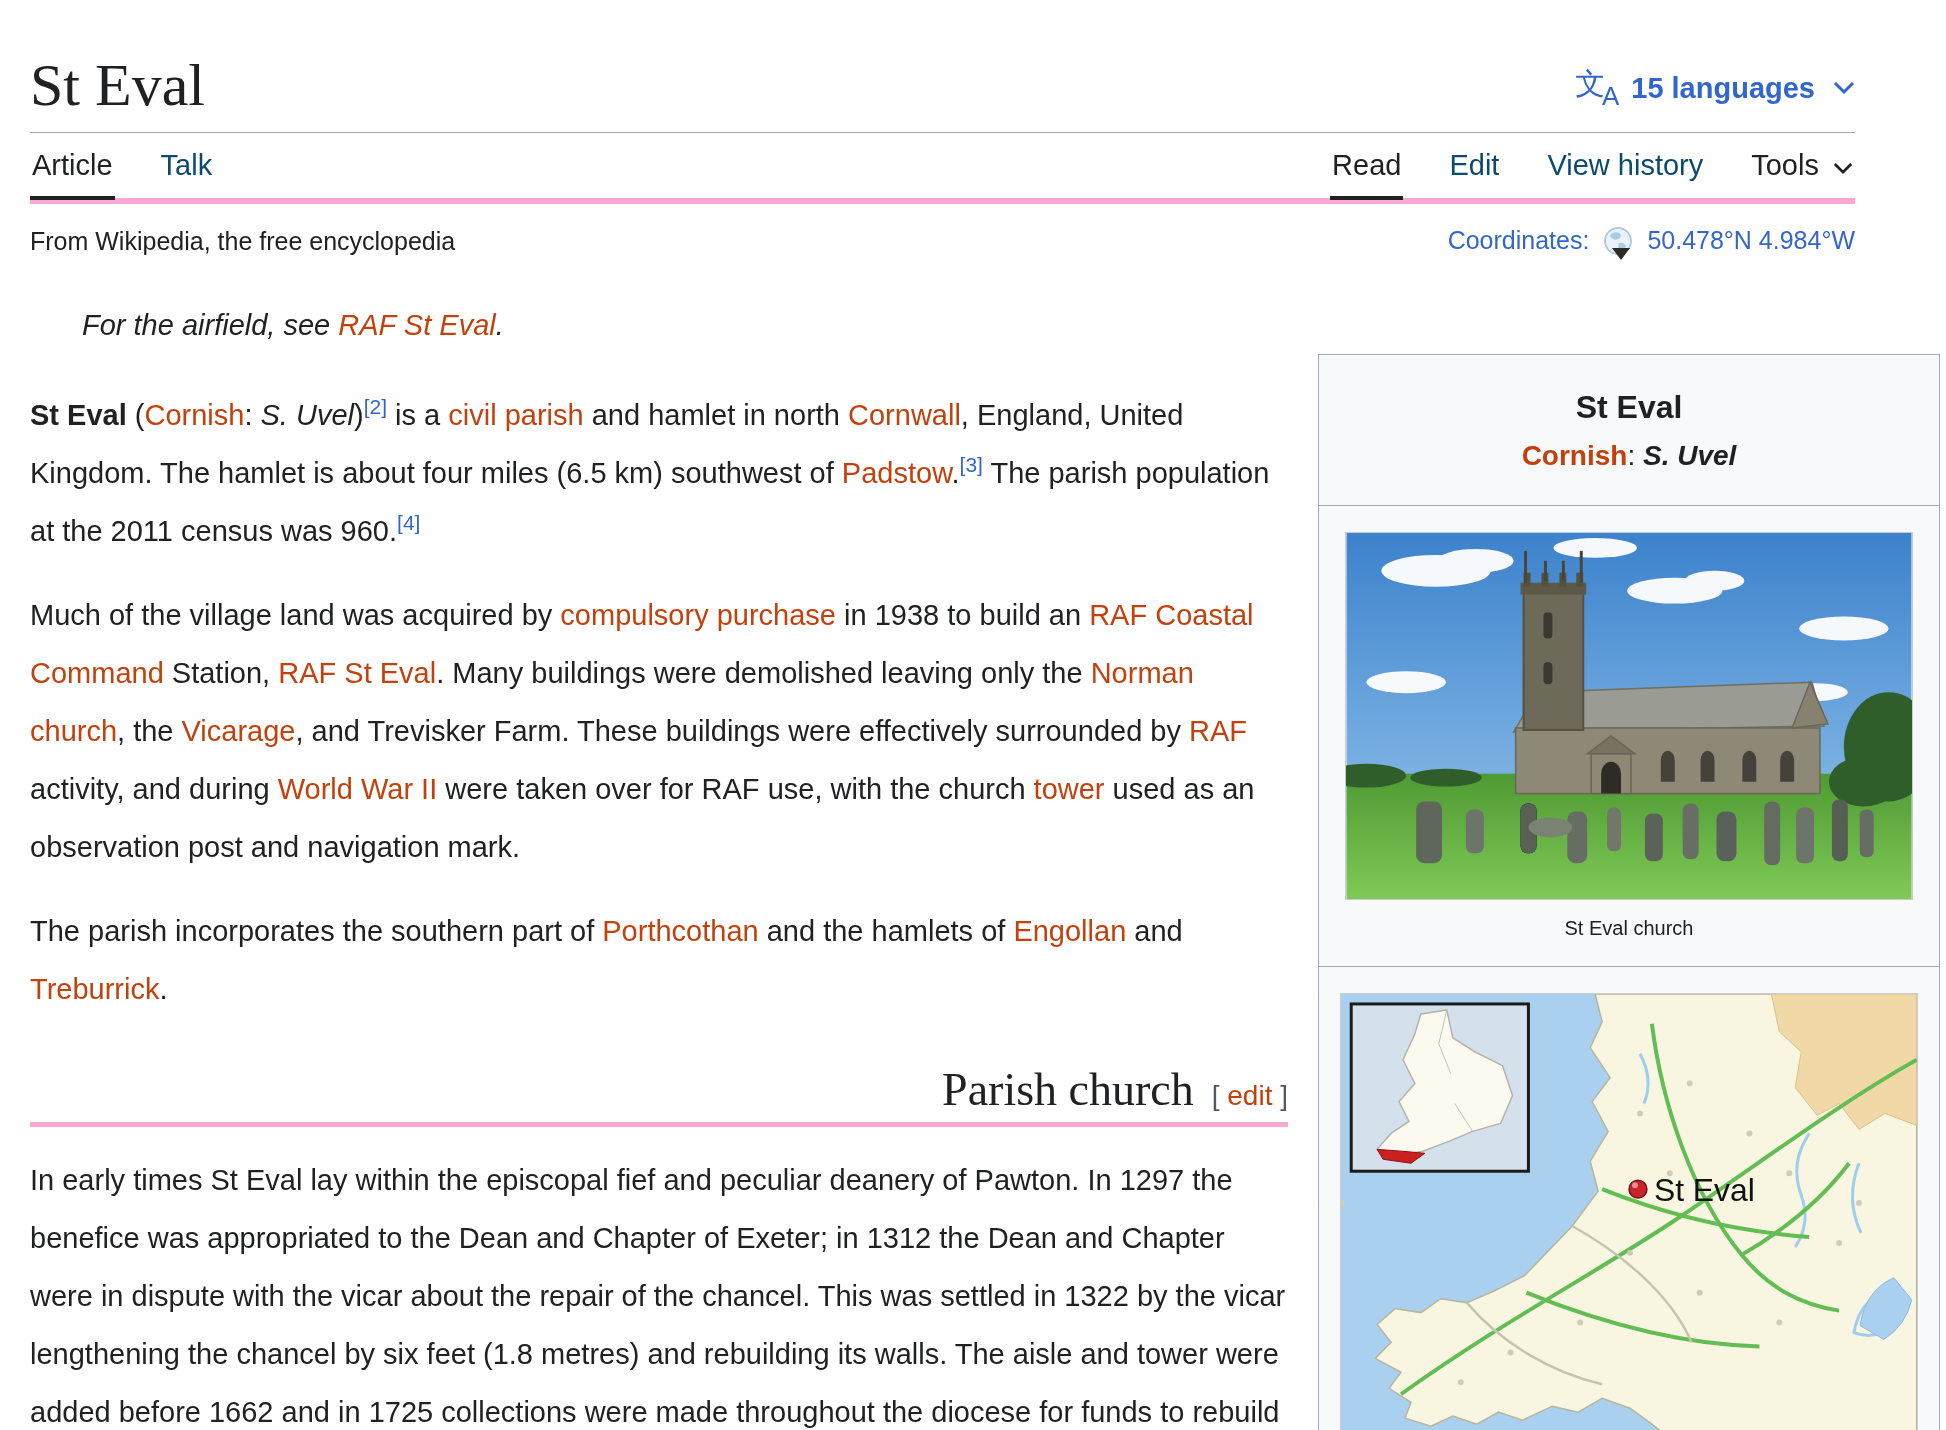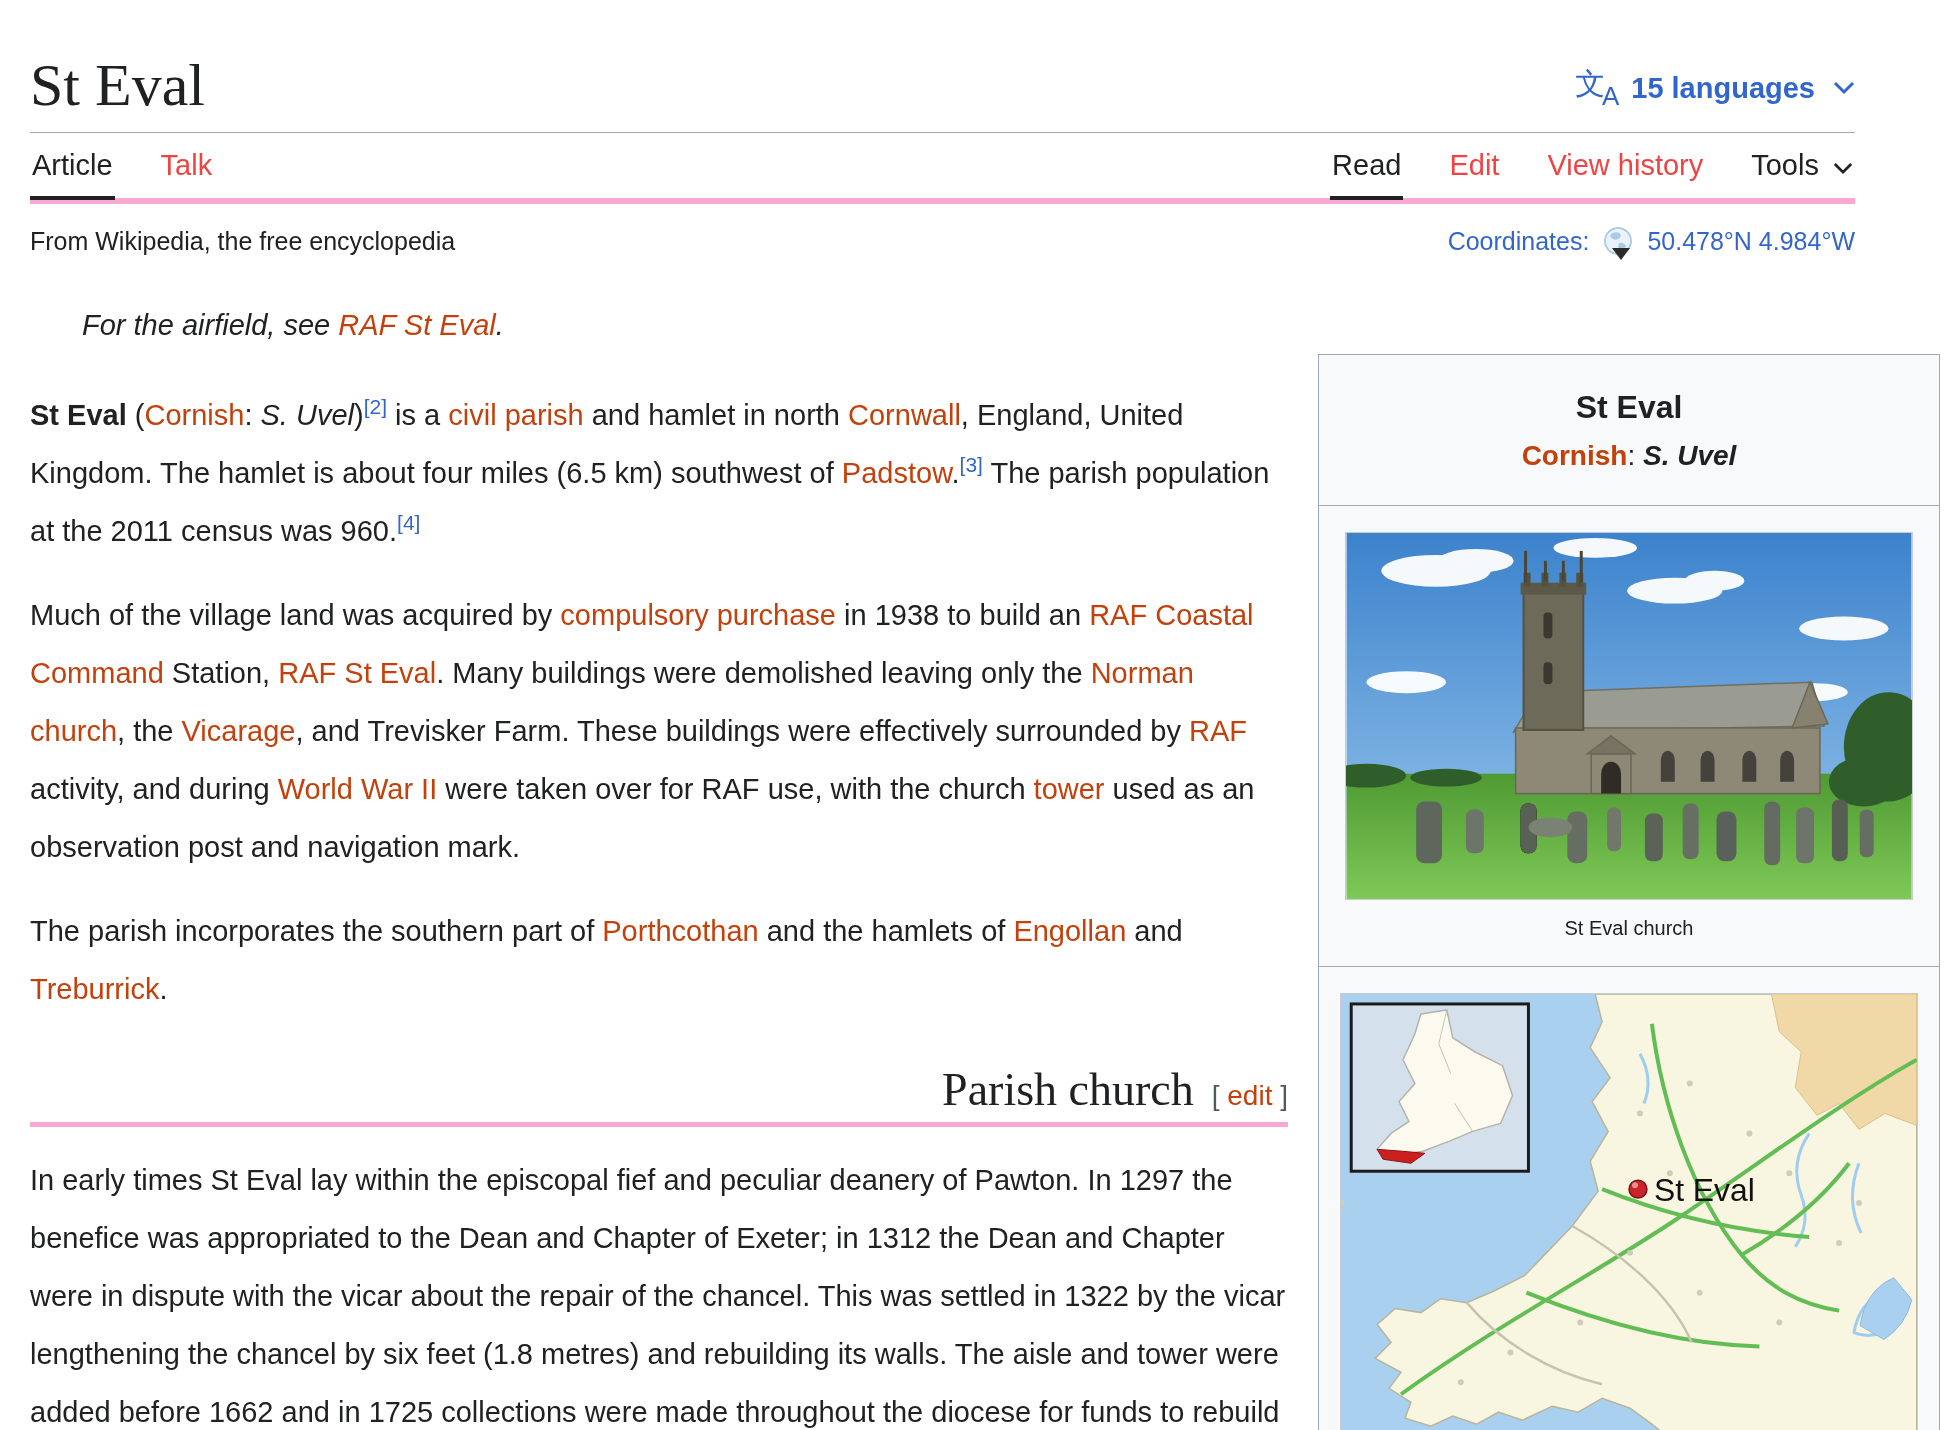--- a/index.html
+++ b/index.html
@@ -15,26 +15,26 @@
   .lang-btn { display:flex; align-items:center; gap:12px; color:#3366cc; font-weight:bold;
     font-size:29px; cursor:pointer; padding-bottom:10px; }
   .lang-ico { position:relative; width:44px; height:40px; color:#3366cc; }
   .lang-ico .zh { position:absolute; left:0; top:-4px; font-size:30px; font-weight:400; }
   .lang-ico .la { position:absolute; right:0; bottom:-4px; font-size:26px; font-weight:400; }
   .chev { display:inline-block; margin-left:6px; }
 
   .tab-row { display:flex; justify-content:space-between; align-items:center;
     border-bottom:6px solid #f9a8d4; font-size:29px; }
   .tabs { display:flex; gap:44px; }
-  .tab { padding:16px 2px 14px; color:#ef4444; cursor:pointer; border-bottom:4px solid transparent; margin-bottom:-2px; }
+  .tab { padding:16px 2px 14px; color:#0c4a6e; cursor:pointer; border-bottom:4px solid transparent; margin-bottom:-2px; }
   .tab.active { color:#202122; border-bottom-color:#202122; }
   .tab.plain { color:#202122; }
 
   .tagline-row { display:flex; justify-content:space-between; align-items:center; margin-top:22px; font-size:25px; }
-  .coords { color:#3366cc; display:flex; align-items:center; gap:14px; }
+  .coords { color:#3366cc; display:flex; align-items:flex-start; gap:14px; }
   .coords a { color:#3366cc; text-decoration:none; cursor:pointer; }
   .globe { position:relative; width:30px; height:30px; display:inline-block; }
   .globe .arrow { position:absolute; left:9px; bottom:-4px; width:0; height:0;
     border-left:9px solid transparent; border-right:9px solid transparent; border-top:12px solid #2b2b2b; }
 
   
   .content { position:relative; margin-top:40px; font-size:29px; line-height:58px; }
   .left-col { width:1258px; }
   .hatnote { font-style:italic; padding-left:52px; margin-bottom:32px; }
   p.body-p { margin-bottom:26px; }

